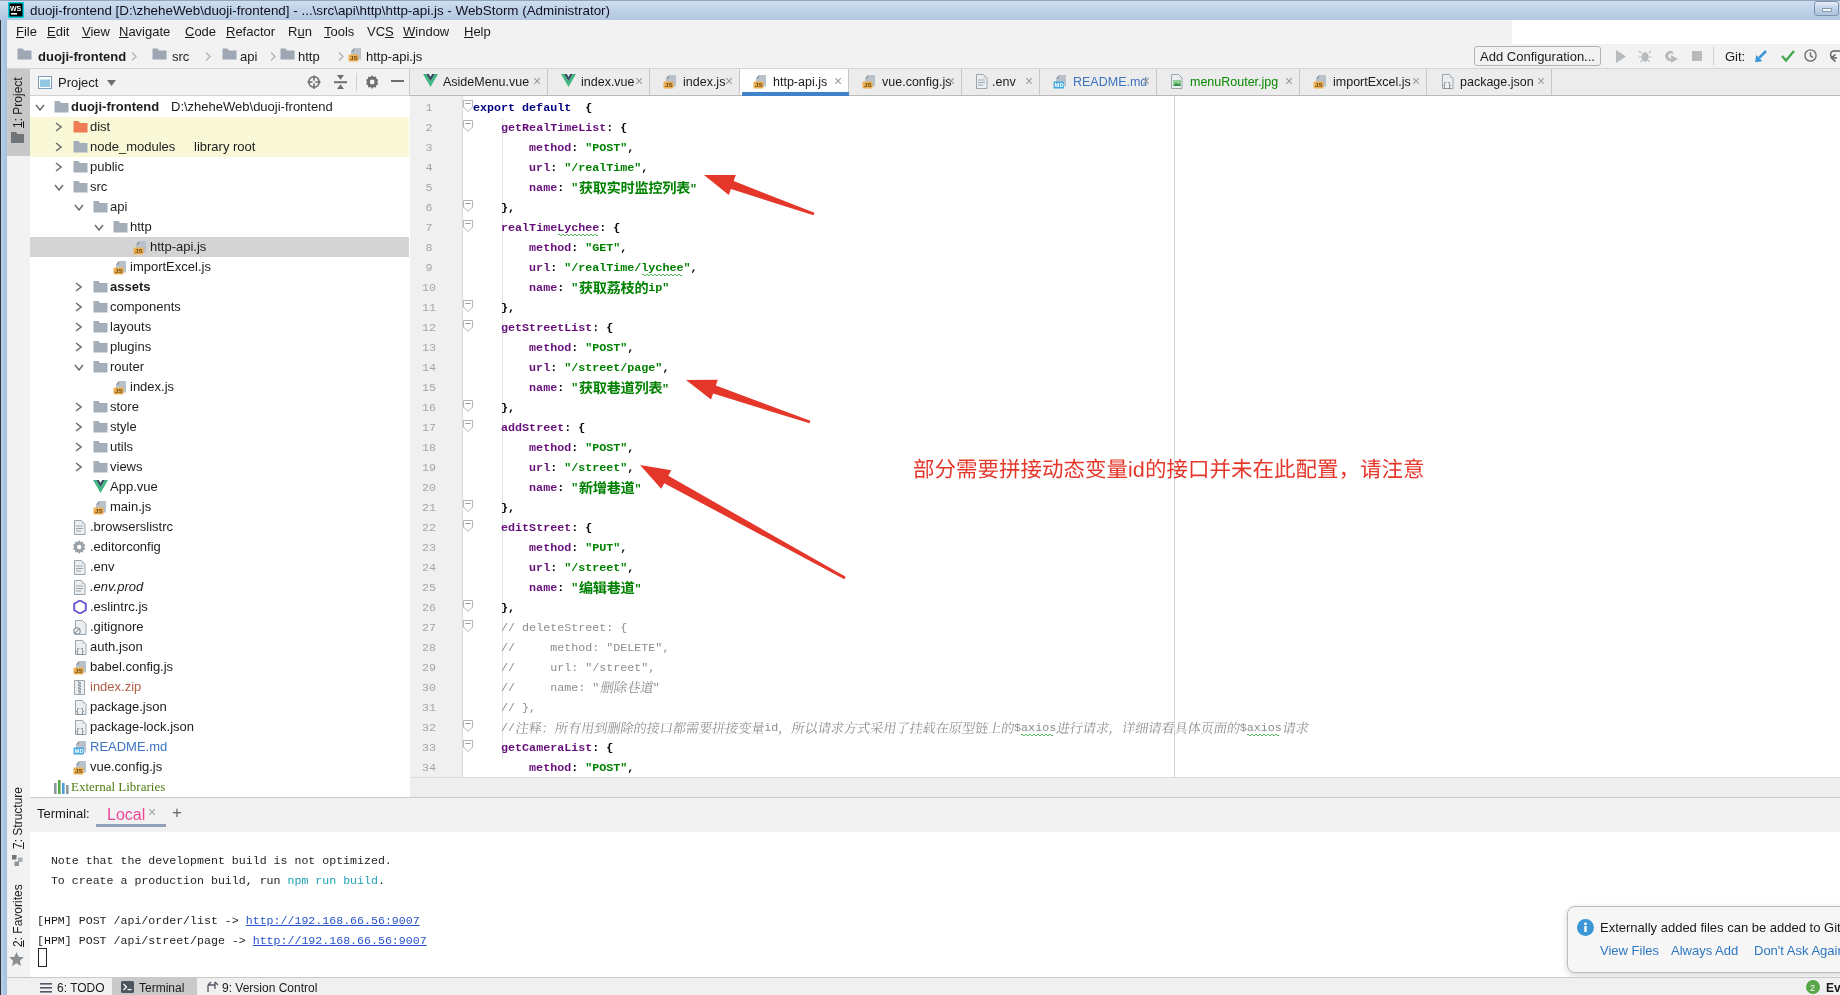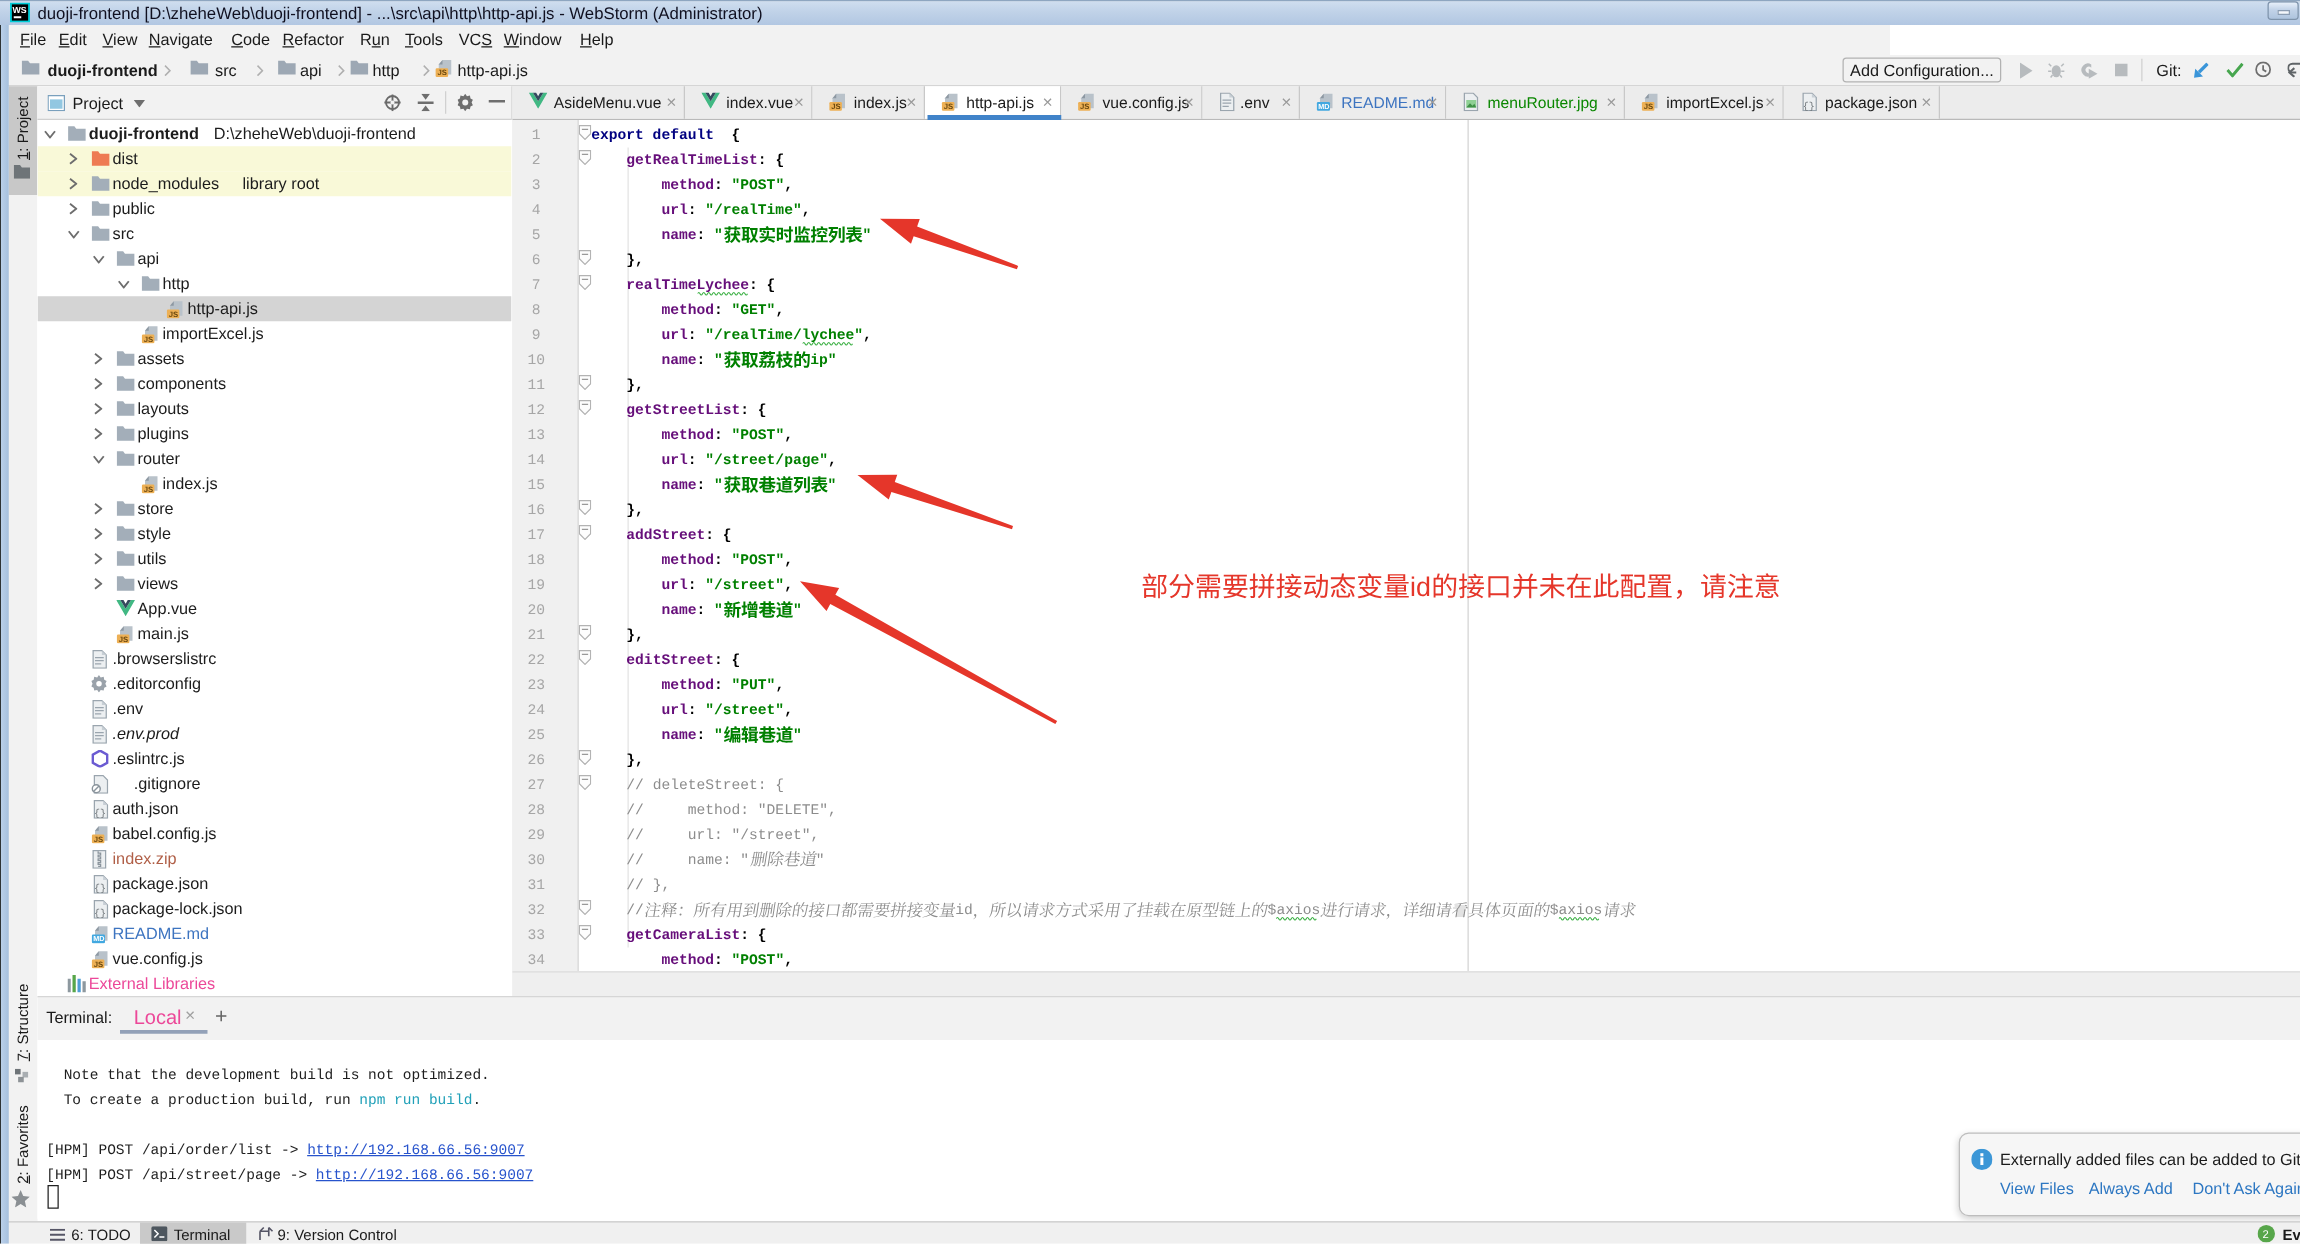--- a/index.html
+++ b/index.html
@@ -252,21 +252,21 @@
 </div>
 <div class="trow" style="top:161.0px;">
 <svg class="abs" style="left:83px;top:3px" width="15" height="15" viewBox="0 0 15 15">
         <path d="M6 1 h7 v11.5 h-10 V4.5 z" fill="#b9c2ca"></path>
         <path d="M6 1 v3.5 h-3 z" fill="#8d98a2"></path>
         <rect x="0.5" y="7.5" width="10" height="7" rx="1" fill="#edb055"></rect>
         <text x="2" y="13.3" font-size="6.2" font-weight="bold" fill="#6d4a10" font-family="Liberation Sans">JS</text>
       </svg>
 <span class="lbl" style="left:100px;color:#1c1c1c;">importExcel.js</span>
 </div>
-<div class="trow" style="top:181.0px;">
+<div class="trow" style="top:181.0px;font-weight:bold;">
 <svg class="abs" style="left:45px;top:5px" width="7" height="10" viewBox="0 0 7 10">
         <path d="M1 1 L6 5 L1 9" stroke="#6e6e6e" stroke-width="1.5" fill="none"></path>
       </svg>
 <svg class="abs" style="left:63px;top:3px" width="15" height="13" viewBox="0 0 15 13">
         <path d="M0.5 1 h5 l1.5 2 h7.5 v9.5 h-14 z" fill="#a3aeb9"></path>
       </svg>
 <span class="lbl" style="left:80px;color:#1c1c1c;">assets</span>
 </div>
 <div class="trow" style="top:201.0px;">
 <svg class="abs" style="left:45px;top:5px" width="7" height="10" viewBox="0 0 7 10">
@@ -401,21 +401,21 @@
         <path d="M7 0.5 L12.8 3.75 V10.25 L7 13.5 L1.2 10.25 V3.75 Z" fill="none" stroke="#6b5bd2" stroke-width="2"></path>
       </svg>
 <span class="lbl" style="left:60px;color:#1c1c1c;">.eslintrc.js</span>
 </div>
 <div class="trow" style="top:521.0px;">
 <svg class="abs" style="left:43px;top:3px" width="14" height="15" viewBox="0 0 14 15">
         <path d="M2.5 0.5 h7 l3.5 3.5 v10.5 h-10.5 z" fill="#eceff1" stroke="#9aa5ae"></path>
         <circle cx="4" cy="11" r="3.2" fill="#fff" stroke="#8a949c" stroke-width="1.2"></circle>
         <path d="M1.8 13.2 L6.2 8.8" stroke="#8a949c" stroke-width="1.2"></path>
       </svg>
-<span class="lbl" style="left:60px;color:#1c1c1c;margin-left:17px;">.gitignore</span>
+<span class="lbl" style="left:60px;color:#1c1c1c;">.gitignore</span>
 </div>
 <div class="trow" style="top:541.0px;">
 <svg class="abs" style="left:43px;top:3px" width="14" height="15" viewBox="0 0 14 15">
         <path d="M2.5 0.5 h7 l3.5 3.5 v10.5 h-10.5 z" fill="#eceff1" stroke="#9aa5ae"></path>
         <path d="M9.5 0.5 v3.5 h3.5 z" fill="#c8cfd5"></path>
         <text x="2.2" y="13" font-size="8" fill="#6e7478" font-family="Liberation Mono">{}</text>
       </svg>
 <span class="lbl" style="left:60px;color:#1c1c1c;">auth.json</span>
 </div>
 <div class="trow" style="top:561.0px;">
@@ -468,21 +468,21 @@
       </svg>
 <span class="lbl" style="left:60px;color:#1c1c1c;">vue.config.js</span>
 </div>
 <div class="trow" style="top:681.0px;">
 <svg class="abs" style="left:24px;top:3px" width="15" height="14" viewBox="0 0 15 14">
         <rect x="0" y="3" width="2.6" height="11" fill="#8d989f"></rect>
         <rect x="4" y="0" width="2.6" height="14" fill="#57a64a"></rect>
         <rect x="8" y="3" width="2.6" height="11" fill="#4f9ed6"></rect>
         <rect x="12" y="5" width="2.6" height="9" fill="#8d989f"></rect>
       </svg>
-<span class="lbl" style="left:41px;color:#ec4899;">External Libraries</span>
+<span class="lbl" style="left:41px;color:#4d7c0f;font-family:Liberation Serif, serif;">External Libraries</span>
 </div>
 </div>
 <div class="abs tabsrow">
 <div class="tab" style="left:0px;width:138px">
 <svg class="abs" style="left:13px;top:5px" width="15" height="13" viewBox="0 0 15 13">
         <path d="M0 0 h3.2 L7.5 7 L11.8 0 H15 L7.5 13 Z" fill="#41b883"></path>
         <path d="M3.2 0 h2.6 L7.5 3 L9.2 0 h2.6 L7.5 7 Z" fill="#35495e"></path>
       </svg>
 <span class="tl" style="left:33px;color:#1a1a1a">AsideMenu.vue</span>
 <span class="x" style="left:123px">×</span>

